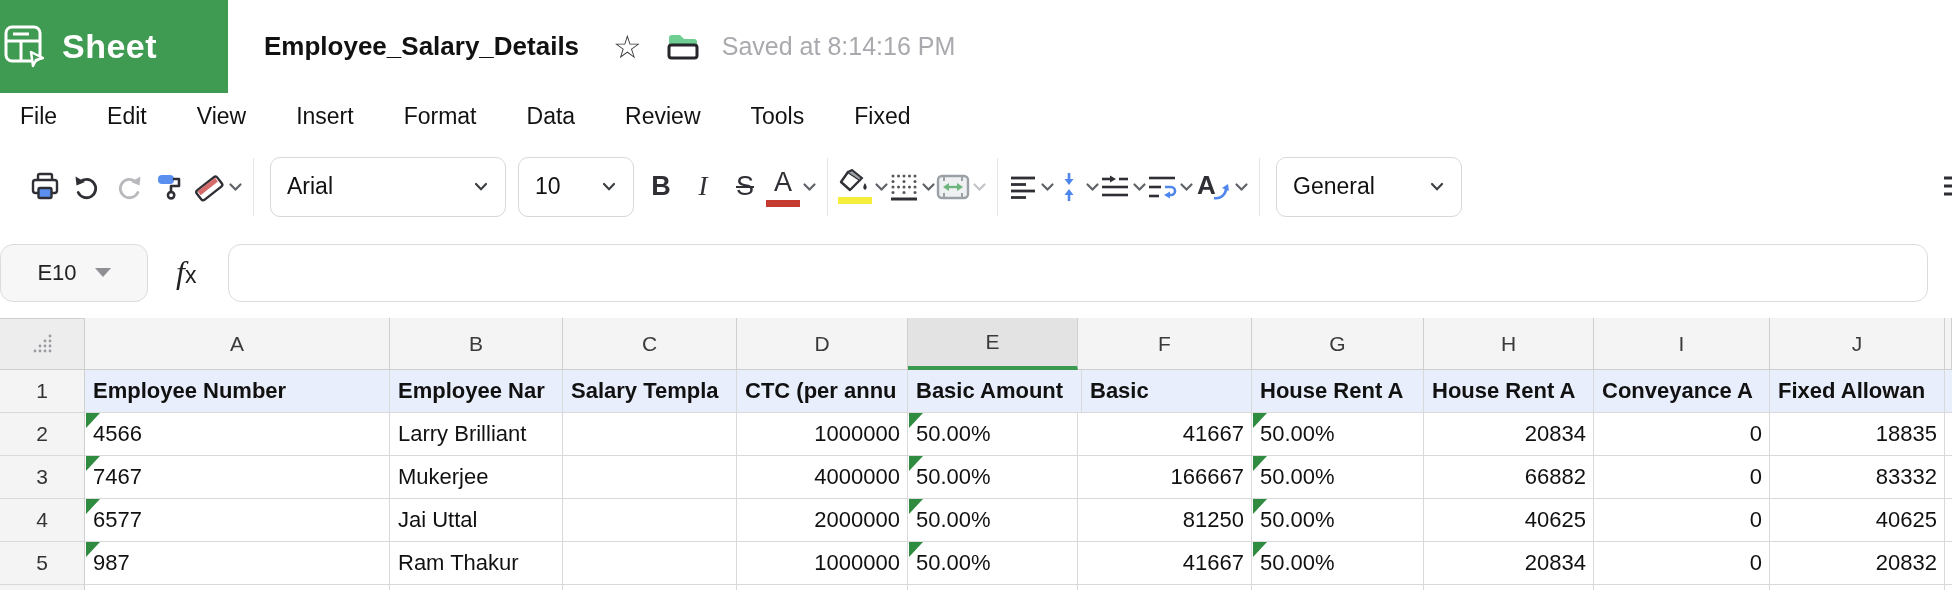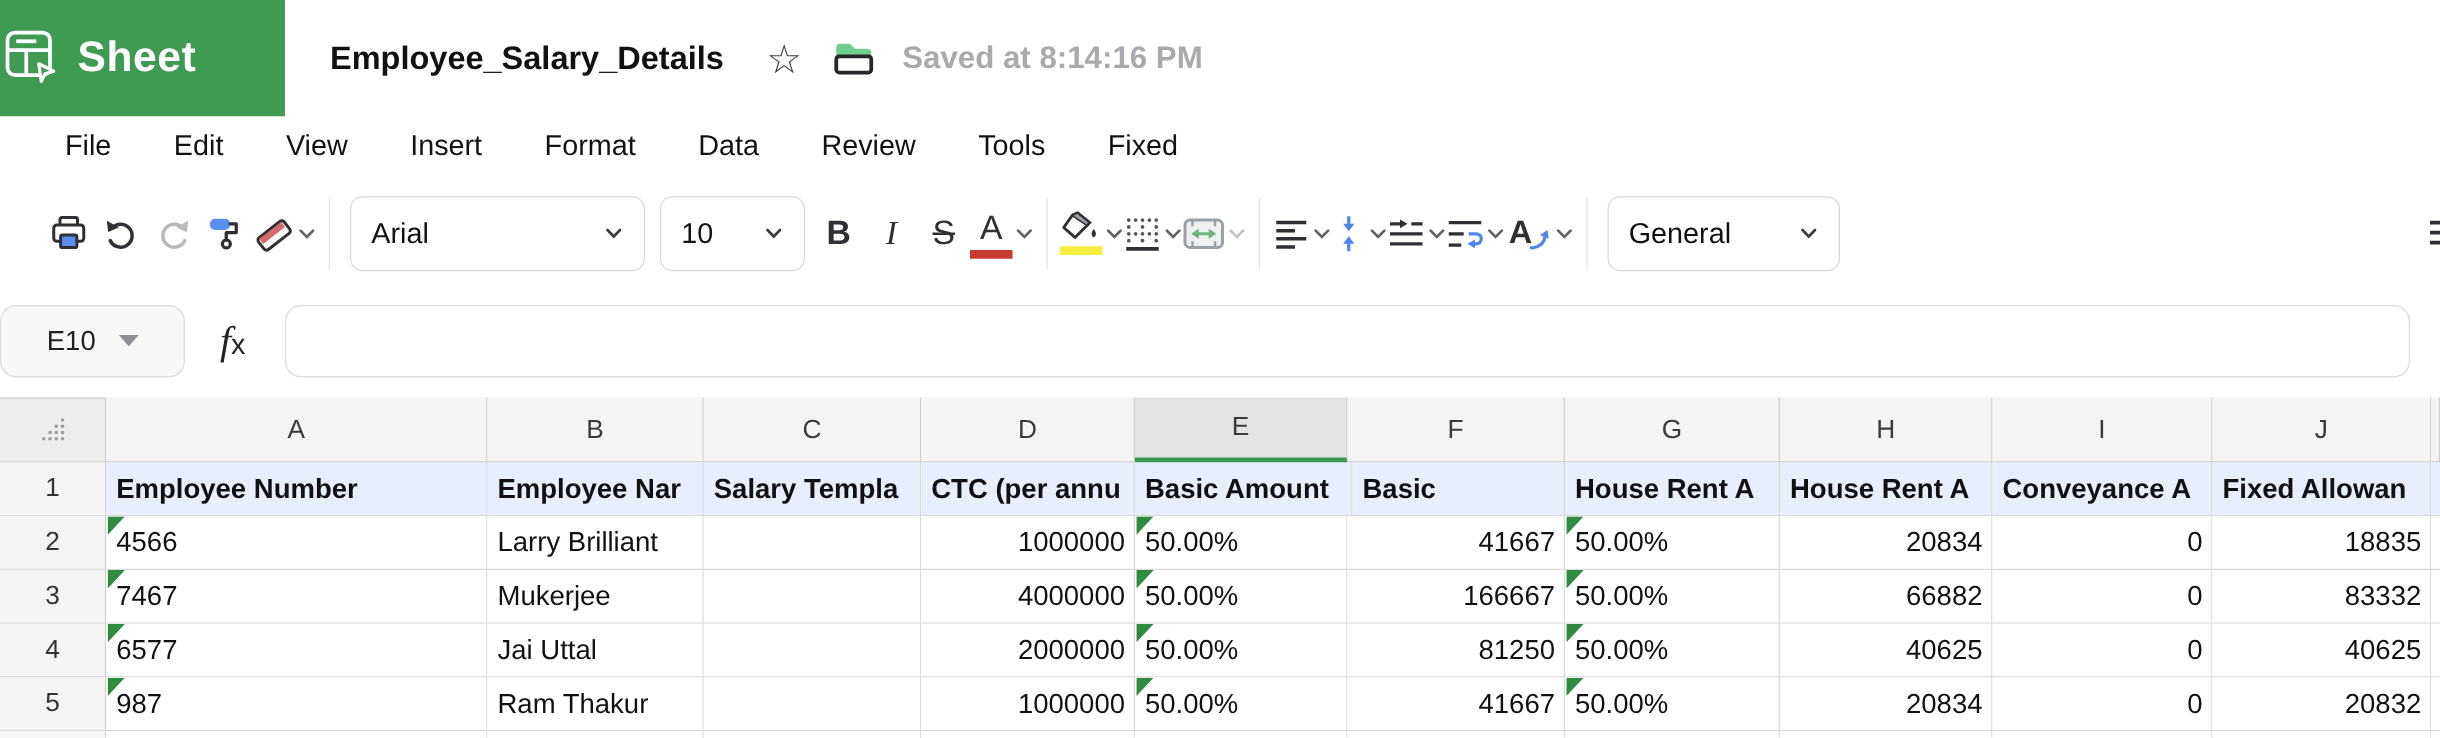--- a/index.html
+++ b/index.html
@@ -8,29 +8,29 @@
   .app { width:1952px; height:590px; position:relative; background:#fff; }
 
   
   .titlebar { height:93px; display:flex; align-items:center; background:#fff; }
   .logo-block { width:228px; height:93px; background:#3f9b52; display:flex;
     align-items:center; justify-content:flex-start; gap:14px; flex:0 0 auto; }
   .logo-text { color:#fff; font-size:34px; font-weight:700; letter-spacing:.5px; }
   .doc-title { margin-left:36px; font-size:26px; font-weight:700; color:#111; }
   .star { margin-left:34px; font-size:32px; color:#3a3a3a; line-height:1; }
   .folder { margin-left:22px; display:flex; }
-  .saved { margin-left:20px; font-size:25px; color:#a9a9ae;font-weight:bold; }
+  .saved { margin-left:20px; font-size:25px; color:#a9a9ae; }
 
   
   .menubar { height:47px; display:flex; align-items:center; gap:50px;
-    padding-left:52px; background:#fff; }
+    padding-left:20px; background:#fff; }
   .menu-item { font-size:23px; font-weight:500; color:#121212; cursor:default; }
 
   
-  .toolbar { height:93px; display:flex; align-items:center; padding-left:34px;
+  .toolbar { height:93px; display:flex; align-items:center; padding-left:24px;
     background:#fff; position:relative; }
   .tbtn { display:flex; align-items:center; justify-content:center;
     min-width:42px; height:56px; border-radius:8px; }
   .chev { display:flex; margin-left:2px; }
   .sep { width:1px; height:58px; background:#e4e4e8; margin:0 10px; flex:0 0 auto; }
   .selbox { height:60px; border:1px solid #d8d8dc; border-radius:10px;
     display:flex; align-items:center; justify-content:space-between;
     padding:0 16px; font-size:23px; color:#111; background:#fff; }
   .selbox.font { width:236px; margin:0 6px; }
   .selbox.size { width:116px; margin:0 6px; }

